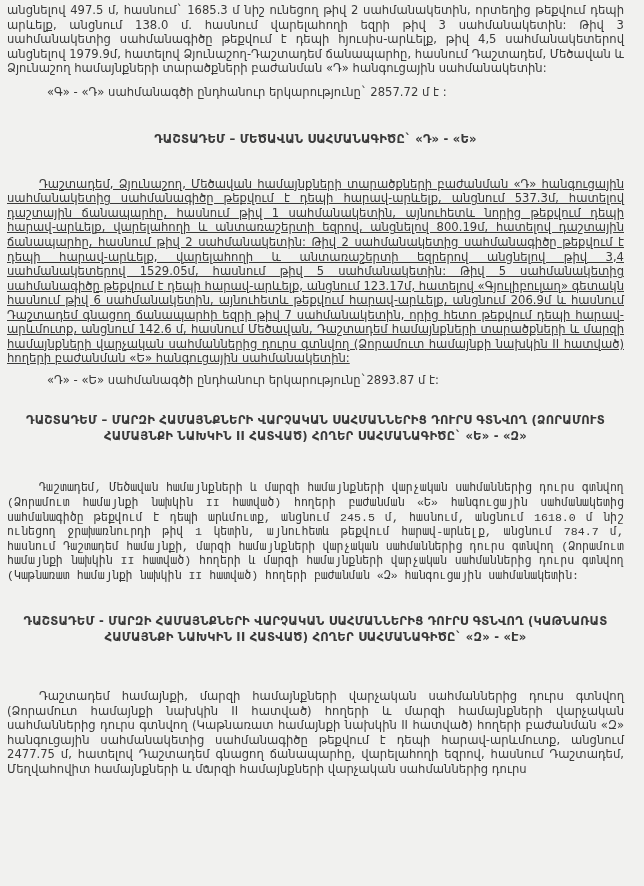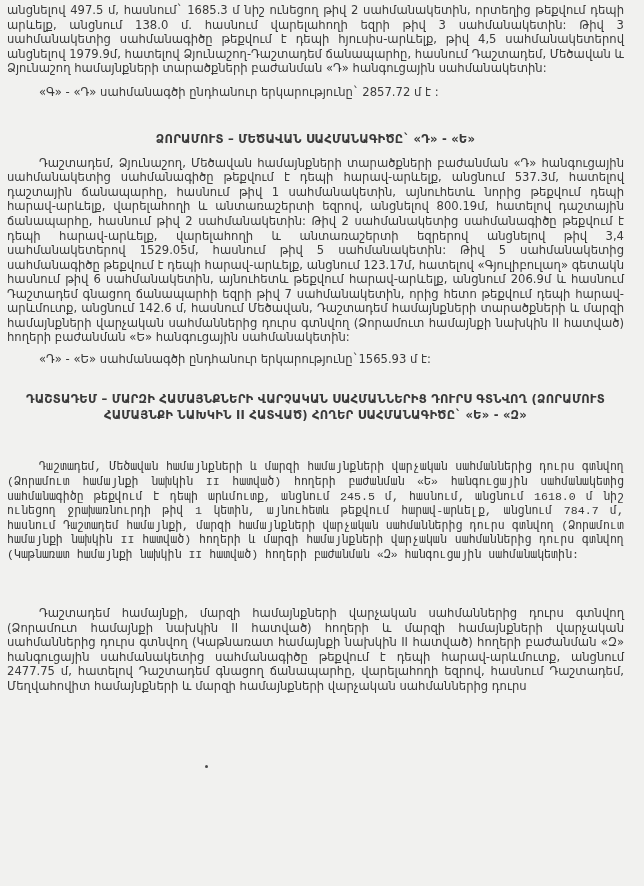--- a/index.html
+++ b/index.html
@@ -25,39 +25,39 @@
   }
   .para {
     text-align: justify;
     text-justify: inter-word;
     margin: 0;
   }
   .para.indent {
     text-indent: 32px;
   }
   .len-line {
-    margin: 0;
+    margin: 8px;
     text-indent: 32px;
     text-align: left;
     white-space: nowrap;
   }
   .len1 { margin-top: 9px; }
   .len2 { margin-top: 7px; }
   .len3 { margin-top: 8px; }
   .heading {
     font-weight: bold;
     text-align: center;
     margin: 0;
     letter-spacing: 0.2px;
     line-height: 15.5px;
   }
   .h1 { margin-top: 33px; }
   .h2 { margin-top: 26px; }
   .h3 { margin-top: 31px; }
-  .p2 { margin-top: 8px; }
+  .p2 { margin-top: 29px; text-decoration: underline; }
   .p3 { margin-top: 37px; font-family: Liberation Mono, monospace; }
   .p4 { margin-top: 44px; }
   .stray-dot {
     position: absolute;
     left: 205px;
     top: 765px;
     width: 3px;
     height: 3px;
     background: #4a4a4a;
     border-radius: 50%;
@@ -65,29 +65,30 @@
 </style>
 </head>
 <body>
 
 <div class="page">
 
   <p class="para">անցնելով 497.5 մ, հասնում` 1685.3 մ նիշ ունեցող թիվ 2 սահմանակետին, որտեղից թեքվում դեպի արևելք, անցնում 138.0 մ. հասնում  վարելահողի եզրի թիվ 3 սահմանակետին: Թիվ 3 սահմանակետից սահմանագիծը թեքվում է դեպի հյուսիս-արևելք, թիվ 4,5 սահմանակետերով անցնելով 1979.9մ, հատելով Ձյունաշող-Դաշտադեմ ճանապարհը, հասնում Դաշտադեմ, Մեծավան և Ձյունաշող համայնքների տարածքների բաժանման «Դ» հանգուցային սահմանակետին:</p>
 
   <p class="len-line len1">«Գ» - «Դ» սահմանագծի ընդհանուր երկարությունը` 2857.72 մ է :</p>
 
-  <p class="heading h1">ՁՈՐԱՄՈՒՏ – ՄԵԾԱՎԱՆ  ՍԱՀՄԱՆԱԳԻԾԸ` «Դ» - «Ե»</p>
+  <p class="heading h1">ԴԱՇՏԱԴԵՄ – ՄԵԾԱՎԱՆ  ՍԱՀՄԱՆԱԳԻԾԸ` «Դ» - «Ե»</p>
 
   <p class="para indent p2">Դաշտադեմ, Ձյունաշող, Մեծավան համայնքների տարածքների բաժանման «Դ» հանգուցային սահմանակետից սահմանագիծը թեքվում է դեպի հարավ-արևելք, անցնում 537.3մ, հատելով դաշտային ճանապարհը, հասնում թիվ 1 սահմանակետին, այնուհետև  նորից թեքվում դեպի հարավ-արևելք, վարելահողի և անտառաշերտի եզրով, անցնելով 800.19մ, հատելով դաշտային ճանապարհը, հասնում թիվ 2 սահմանակետին:  Թիվ 2 սահմանակետից սահմանագիծը թեքվում է  դեպի հարավ-արևելք, վարելահողի և անտառաշերտի եզրերով անցնելով թիվ 3,4 սահմանակետերով 1529.05մ, հասնում թիվ 5 սահմանակետին: Թիվ 5 սահմանակետից սահմանագիծը թեքվում է դեպի հարավ-արևելք, անցնում 123.17մ, հատելով «Գյուլիբուլաղ» գետակն հասնում թիվ 6 սահմանակետին, այնուհետև թեքվում հարավ-արևելք, անցնում 206.9մ և հասնում Դաշտադեմ գնացող ճանապարհի եզրի թիվ 7 սահմանակետին, որից հետո թեքվում դեպի հարավ-արևմուտք, անցնում 142.6 մ, հասնում Մեծավան, Դաշտադեմ համայնքների տարածքների և մարզի համայնքների վարչական սահմաններից դուրս գտնվող (Ձորամուտ համայնքի նախկին II հատված) հողերի բաժանման «Ե» հանգուցային սահմանակետին:</p>
 
-  <p class="len-line len2">«Դ» - «Ե» սահմանագծի ընդհանուր երկարությունը`1565.93 մ է:</p>
+  <p class="len-line len2">«Դ» - «Ե» սահմանագծի ընդհանուր երկարությունը`2893.87 մ է:</p>
 
   <p class="heading h2">ԴԱՇՏԱԴԵՄ – ՄԱՐԶԻ ՀԱՄԱՅՆՔՆԵՐԻ ՎԱՐՉԱԿԱՆ ՍԱՀՄԱՆՆԵՐԻՑ ԴՈՒՐՍ ԳՏՆՎՈՂ (ՁՈՐԱՄՈՒՏ ՀԱՄԱՅՆՔԻ ՆԱԽԿԻՆ II ՀԱՏՎԱԾ) ՀՈՂԵՐ ՍԱՀՄԱՆԱԳԻԾԸ` «Ե» - «Զ»</p>
 
   <p class="para indent p3">Դաշտադեմ, Մեծավան համայնքների և մարզի համայնքների վարչական սահմաններից դուրս գտնվող (Ձորամուտ համայնքի նախկին II հատված) հողերի բաժանման «Ե» հանգուցային սահմանակետից սահմանագիծը թեքվում է  դեպի արևմուտք, անցնում 245.5 մ, հասնում, անցնում 1618.0 մ նիշ ունեցող ջրախառնուրդի թիվ 1 կետին, այնուհետև թեքվում հարավ-արևելք, անցնում 784.7 մ,  հասնում Դաշտադեմ համայնքի, մարզի համայնքների վարչական սահմաններից դուրս գտնվող (Ձորամուտ համայնքի նախկին II հատված) հողերի և մարզի համայնքների վարչական սահմաններից դուրս գտնվող (Կաթնառատ համայնքի նախկին II հատված) հողերի բաժանման «Զ» հանգուցային սահմանակետին:</p>
 
 
+  <p class="heading h3">ԴԱՇՏԱԴԵՄ - ՄԱՐԶԻ ՀԱՄԱՅՆՔՆԵՐԻ ՎԱՐՉԱԿԱՆ ՍԱՀՄԱՆՆԵՐԻՑ ԴՈՒՐՍ ԳՏՆՎՈՂ (ԿԱԹՆԱՌԱՏ ՀԱՄԱՅՆՔԻ ՆԱԽԿԻՆ II ՀԱՏՎԱԾ) ՀՈՂԵՐ ՍԱՀՄԱՆԱԳԻԾԸ` «Զ» - «Է»</p>
 
   <p class="para indent p4">Դաշտադեմ համայնքի,  մարզի համայնքների վարչական սահմաններից դուրս գտնվող (Ձորամուտ համայնքի նախկին II հատված) հողերի և մարզի համայնքների վարչական սահմաններից դուրս գտնվող (Կաթնառատ համայնքի նախկին II հատված) հողերի բաժանման «Զ» հանգուցային սահմանակետից սահմանագիծը թեքվում է դեպի հարավ-արևմուտք, անցնում 2477.75 մ, հատելով Դաշտադեմ գնացող ճանապարհը, վարելահողի եզրով, հասնում Դաշտադեմ, Մեղվահովիտ համայնքների և մարզի համայնքների վարչական սահմաններից դուրս</p>
 
   <div class="stray-dot"></div>
 
 </div>
 
 </body></html>

